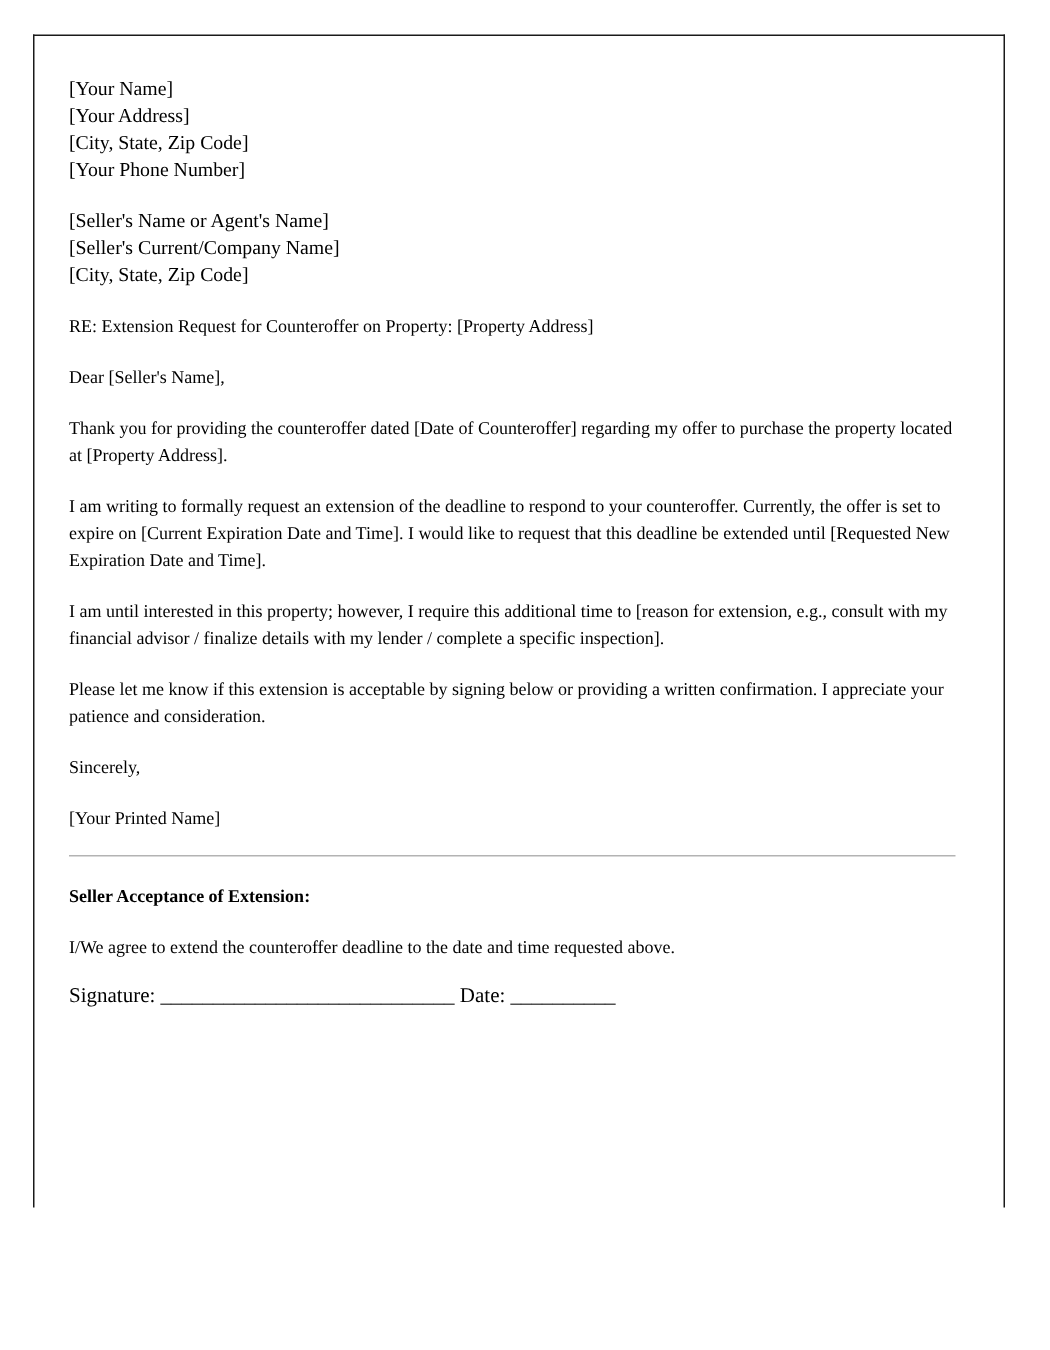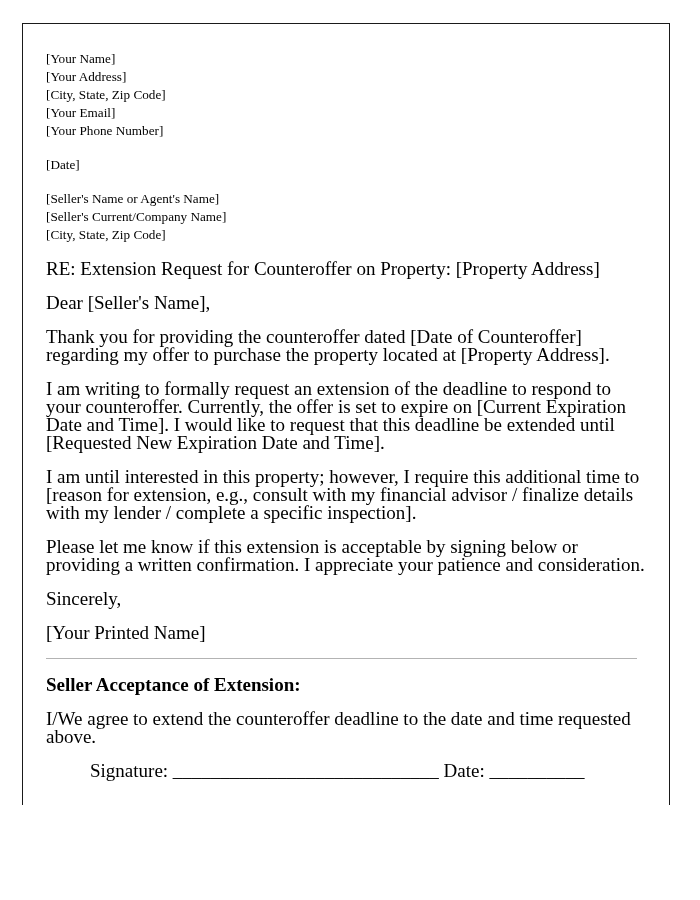--- a/index.html
+++ b/index.html
@@ -34,21 +34,21 @@
   }
 
   .line {
     font-size: 13.2px;
     line-height: 18px;
     color: #000000;
     white-space: pre-wrap;
   }
 
   .para {
-    font-size: 19px;
+    font-size: 12px;
     line-height: 18px;
     color: #000000;
     margin: 0;
     text-align: left;
   }
 
   .block {
     margin: 0 0 16px 0;
   }
 
@@ -67,43 +67,38 @@
 
   hr.divider {
     border: none;
     border-top: 1px solid #b3b3b3;
     margin: 16px 0 17px 0;
     height: 0;
     width: 591px;
   }
 
   .sig-line {
-    font-size: 19px;
+    font-size: 14px;
     line-height: 18px;
     letter-spacing: 0px;
-    margin-left: 44px;
   }
 </style>
 </head>
 <body>
 
 <div id="page">
   <div id="doc">
 
     <div class="block addr-block">
       <div class="line">[Your Name]</div>
       <div class="line">[Your Address]</div>
       <div class="line">[City, State, Zip Code]</div>
-      <div class="line">[Your Email]</div>
       <div class="line">[Your Phone Number]</div>
     </div>
 
-    <div class="block">
-      <div class="line">[Date]</div>
-    </div>
 
     <div class="block recipient-block">
       <div class="line">[Seller's Name or Agent's Name]</div>
       <div class="line">[Seller's Current/Company Name]</div>
       <div class="line">[City, State, Zip Code]</div>
     </div>
 
     <div class="block">
       <p class="para">RE: Extension Request for Counteroffer on Property: [Property Address]</p>
     </div>

